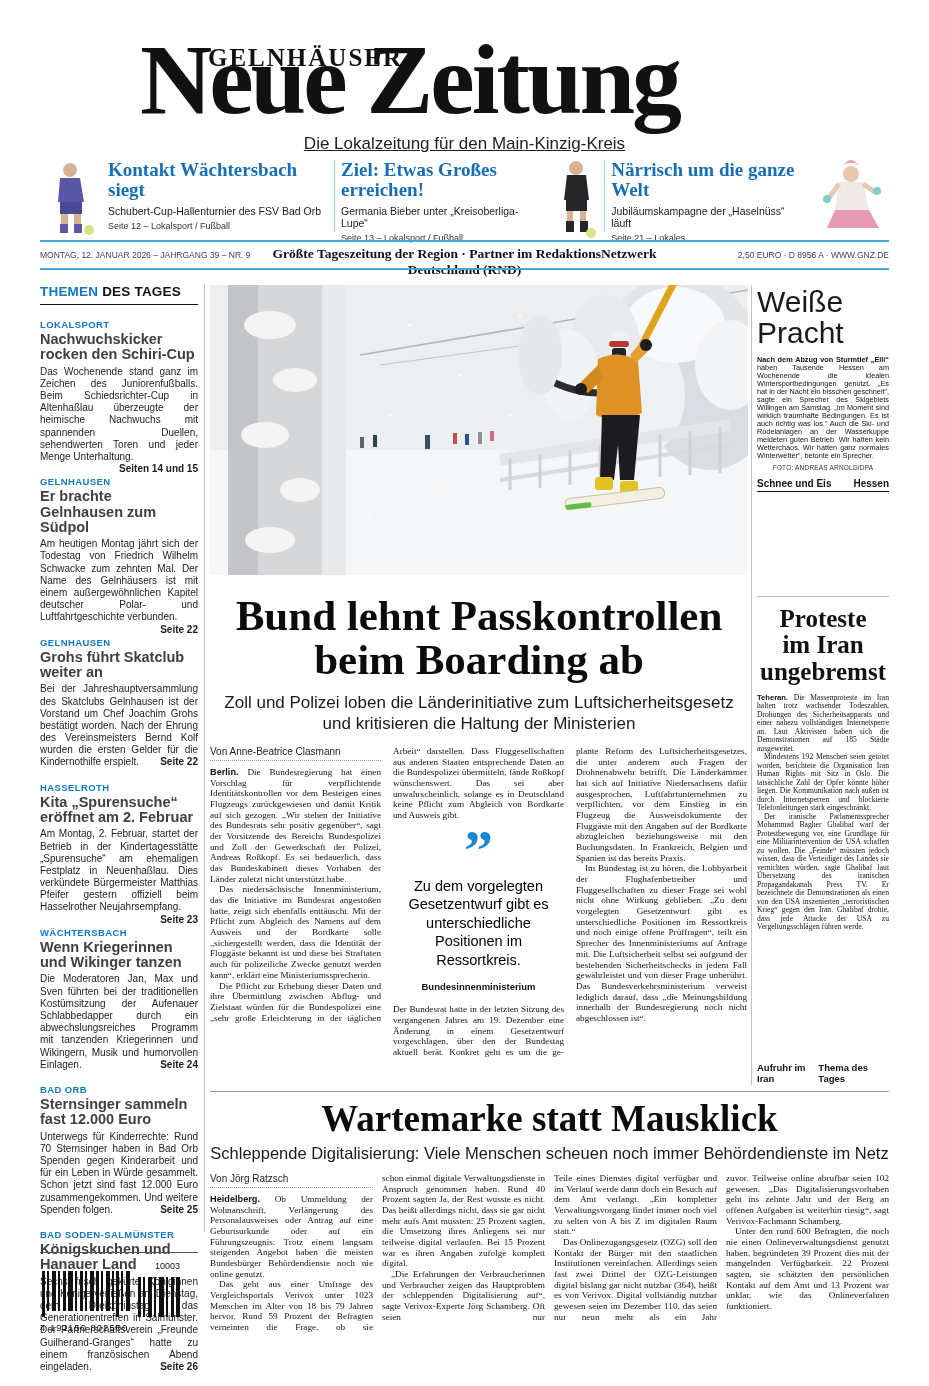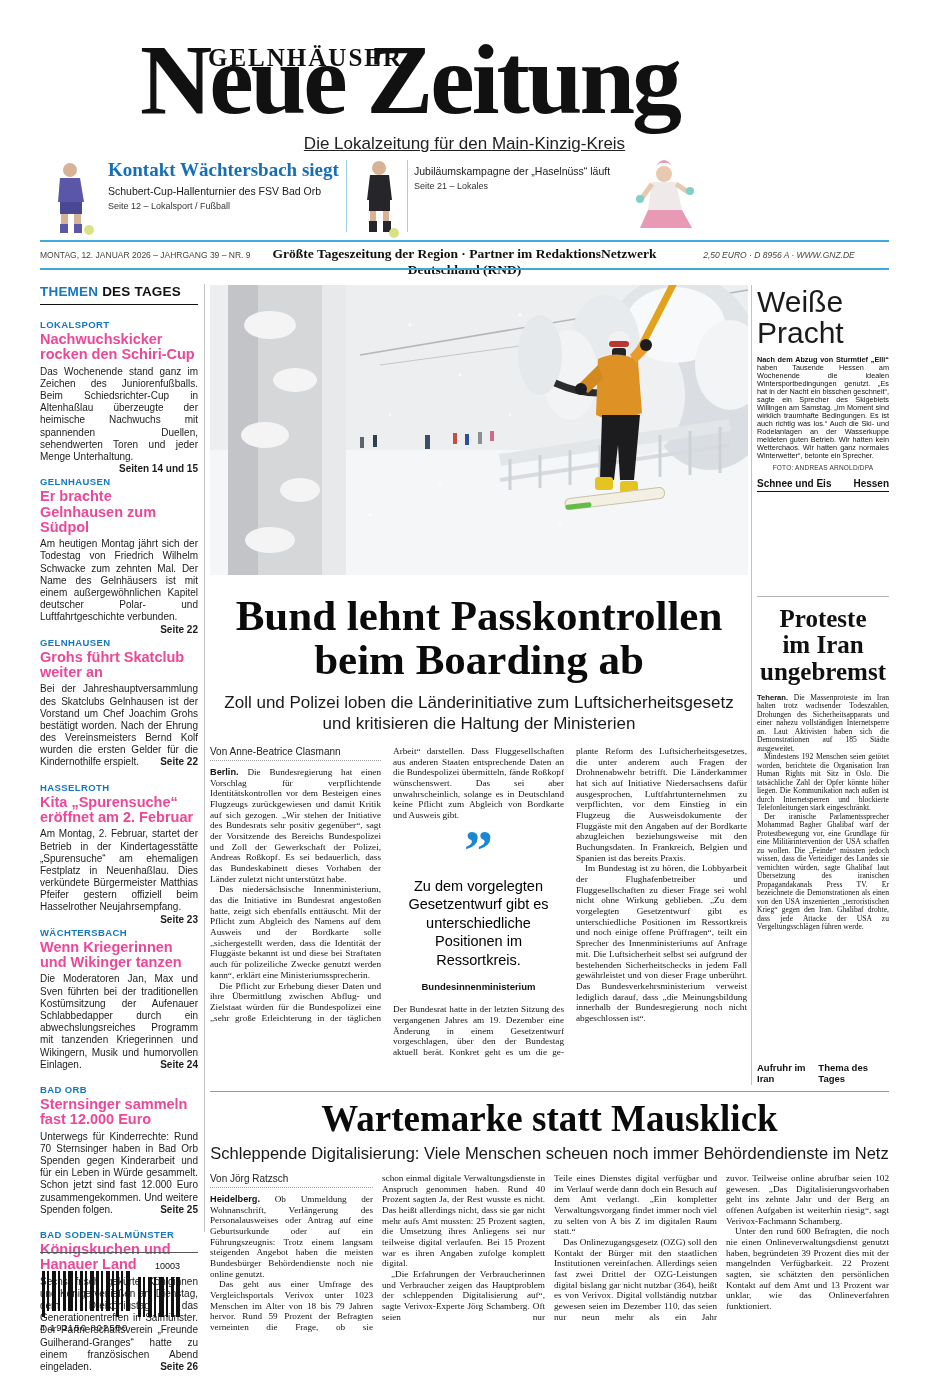--- a/index.html
+++ b/index.html
@@ -21,31 +21,31 @@
   .t-item{padding:2px 6px 0 6px;}
   .t-head{color:#166fb5;font-weight:bold;font-size:19px;line-height:1.05;font-family:"Liberation Serif","DejaVu Serif",serif;}
   .t-sub{font-size:10.5px;color:#1a1a1a;margin-top:5px;}
   .t-page{font-size:9px;color:#333;margin-top:4px;}
   .t-div{flex:0 0 1px;background:#9fd3ec;height:72px;margin-top:2px;}
 
   
   .rule-blue{left:40px;width:849px;height:2px;background:#3fa9dc;}
   .dateline{top:246px;left:40px;width:849px;display:flex;align-items:baseline;}
   .d-left,.d-right{font-size:8.5px;color:#444;width:220px;}
-  .d-right{text-align:center;font-style:italic;}
+  .d-right{text-align:right;}
   .d-center{flex:1;text-align:center;font-weight:bold;font-size:13.5px;font-family:"Liberation Serif","DejaVu Serif",serif;}
 
   
   .sidebar{top:284px;left:40px;width:158px;}
   .sb-header{font-weight:bold;font-size:13.5px;letter-spacing:.2px;border-bottom:1.5px solid #111;
              padding-bottom:5px;margin-bottom:14px;}
   .sb-accent{color:#1577c2;}
   .sb-item{margin-bottom:13px;}
   .sb-kicker{color:#1577c2;font-weight:bold;font-size:9.5px;letter-spacing:.4px;margin-bottom:2px;}
-  .sb-head{font-weight:bold;font-size:14.5px;line-height:1.06;margin-bottom:3px;color:#ec4899;}
+  .sb-head{font-weight:bold;font-size:14.5px;line-height:1.06;margin-bottom:3px;color:#404040;}
   .sb-body{font-size:10px;line-height:1.22;color:#1c1c1c;text-align:justify;}
   .pgref{float:right;font-weight:bold;}
   .v-rule{width:1px;background:#c3c3c3;}
 
   
   .photo{top:285px;left:210px;width:538px;height:290px;overflow:hidden;background:#eceef0;}
 
   
   .weisse{top:287px;left:757px;width:132px;}
   .w-head{font-size:30px;line-height:1.02;color:#1a1a1a;margin-bottom:8px;}
@@ -120,34 +120,40 @@
         <rect x="34" y="66" width="8" height="9" fill="#5b57a8"></rect>
         <circle cx="49" cy="72" r="5" fill="#dbe286"></circle>
       </svg>
     </div>
     <div class="t-item" style="width:232px">
       <div class="t-head">Kontakt Wächtersbach siegt</div>
       <div class="t-sub">Schubert-Cup-Hallenturnier des FSV Bad Orb</div>
       <div class="t-page">Seite 12 – Lokalsport / Fußball</div>
     </div>
     <div class="t-div"></div>
+    <div class="t-item" style="width:208px">
+      <div class="t-head">Ziel: Etwas Großes erreichen!</div>
+      <div class="t-sub">Germania Bieber unter „Kreisoberliga-Lupe“</div>
+      <div class="t-page">Seite 13 – Lokalsport / Fußball</div>
+    </div>
     <div class="t-photo">
       <svg width="60" height="80" viewBox="0 0 60 80">
         <circle cx="32" cy="10" r="7" fill="#d8b294"></circle>
         <path d="M23 17 L42 17 L45 42 L20 42 Z" fill="#26262a"></path>
         <rect x="22" y="42" width="21" height="11" fill="#26262a"></rect>
         <rect x="23" y="53" width="6" height="16" fill="#d8b294"></rect>
         <rect x="36" y="53" width="6" height="16" fill="#d8b294"></rect>
         <rect x="22" y="63" width="8" height="11" fill="#26262a"></rect>
         <rect x="36" y="63" width="8" height="11" fill="#26262a"></rect>
         <circle cx="47" cy="75" r="5" fill="#dbe286"></circle>
       </svg>
     </div>
     <div class="t-div"></div>
     <div class="t-item" style="width:198px">
+      <div class="t-head">Närrisch um die ganze Welt</div>
       <div class="t-sub">Jubiläumskampagne der „Haselnüss“ läuft</div>
       <div class="t-page">Seite 21 – Lokales</div>
     </div>
     <div class="t-photo">
       <svg width="84" height="80" viewBox="0 0 84 80">
         <circle cx="46" cy="16" r="8" fill="#e8c9b0"></circle>
         <path d="M38 8 Q46 -4 54 8 Q50 4 46 5 Q42 4 38 8Z" fill="#e89ab4"></path>
         <path d="M34 24 L58 24 L64 52 L30 52 Z" fill="#f0e9ea"></path>
         <path d="M30 52 L64 52 L74 70 L22 70 Z" fill="#e89ab4"></path>
         <path d="M34 26 L24 40" stroke="#e8c9b0" stroke-width="5" fill="none"></path>

